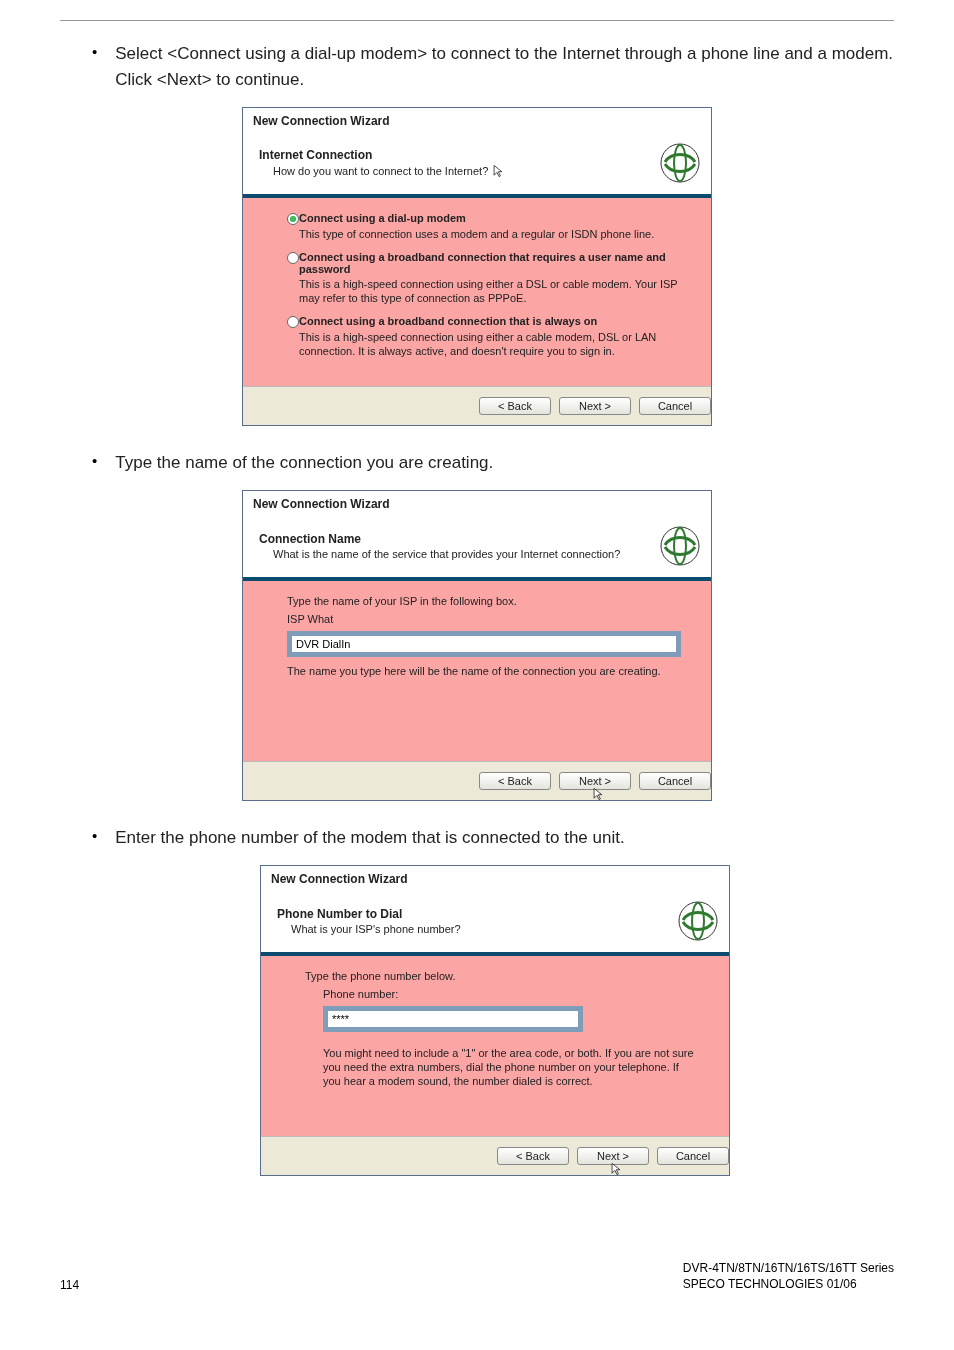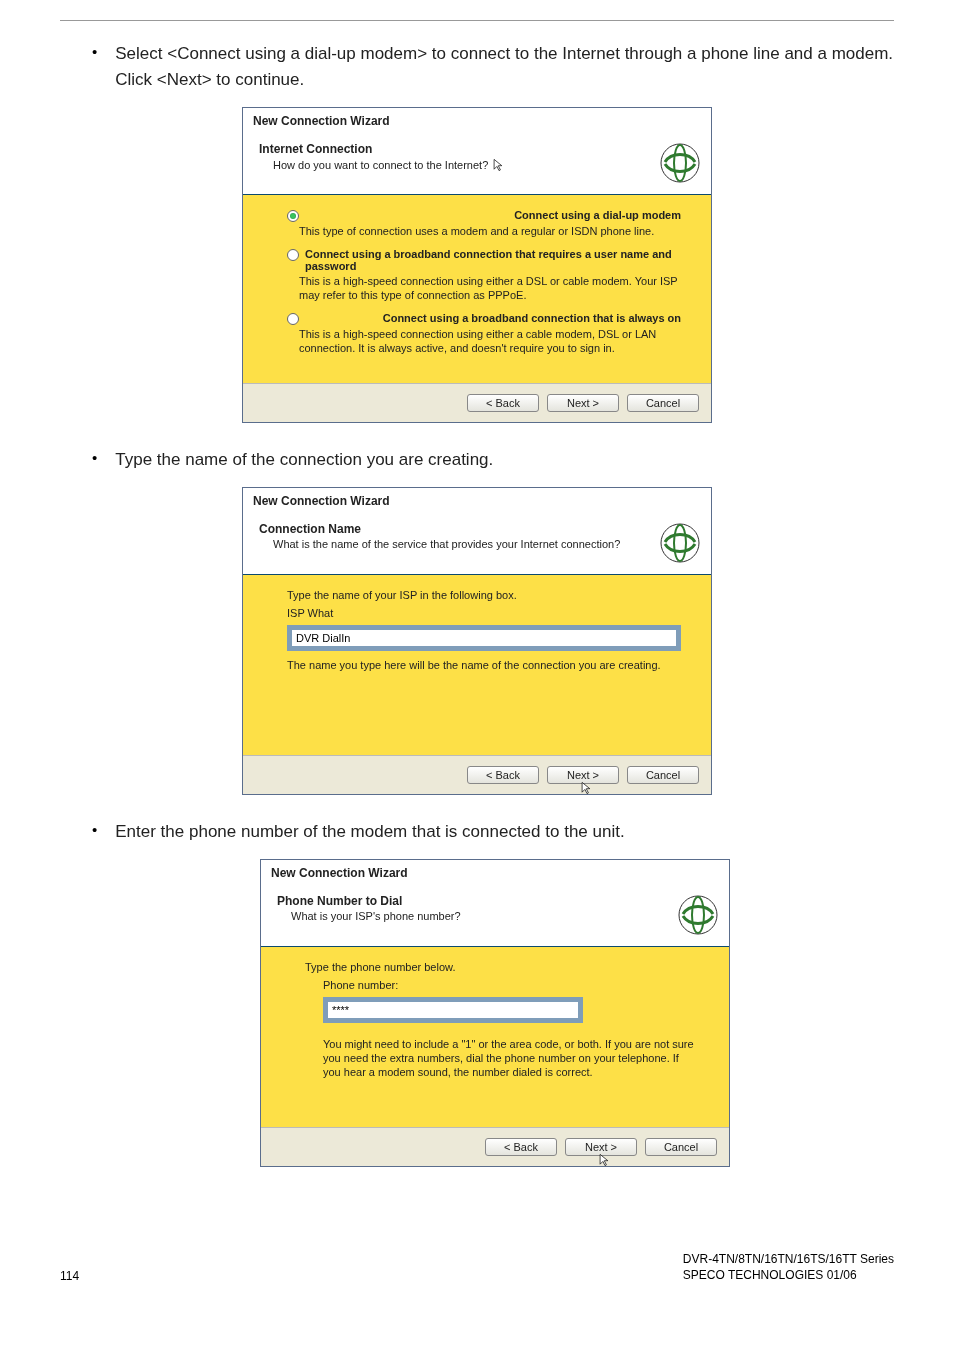--- a/index.html
+++ b/index.html
@@ -38,36 +38,36 @@
   }
   .bullet-text {
     font-size: 17px;
     line-height: 26px;
     color: #222;
   }
   .dialog {
     width: 470px;
     margin: 6px auto 24px auto;
     border: 1px solid #5a6d8c;
-    background: #fde047;
+    background: #fca5a5;
     font-family: Tahoma, sans-serif;
     font-size: 11px;
     color: #222;
   }
   .dialog-title {
     background: #fff;
     padding: 6px 10px 4px 10px;
     font-weight: bold;
     font-size: 12px;
   }
   .dialog-header {
     background: #fff;
-    border-bottom: 1px solid #0c4a6e;
-    display: flex;
-    align-items: flex-start;
+    border-bottom: 4px solid #0c4a6e;
+    display: flex;
+    align-items: center;
     padding: 10px 10px 10px 16px;
     gap: 20px;
   }
   .dialog-header-text { flex: 1; }
   .dialog-header-title {
     font-weight: bold;
     font-size: 12px;
     margin-bottom: 2px;
   }
   .dialog-header-sub {
@@ -82,44 +82,42 @@
     flex-shrink: 0;
     display: flex; align-items: center; justify-content: center;
   }
   .dialog-body {
     padding: 14px 30px 18px 44px;
     min-height: 180px;
   }
   .radio-row {
     display: flex;
     align-items: flex-start;
-    gap: 6px;
     margin-bottom: 2px;
-    justify-content: space-between;
   }
   .radio {
     width: 12px; height: 12px; border-radius: 50%;
     border: 1px solid #666; background: #fff;
     flex-shrink: 0;
     display:flex;align-items:center;justify-content:center;
     margin-top: 1px;
   }
   .radio.checked::after {
     content:"";width:6px;height:6px;border-radius:50%;
     background: radial-gradient(circle,#39c35e 40%,#1e8a3a 100%);
   }
   .radio-label { font-weight: bold; font-size: 11px; }
   .radio-desc {
     font-size: 11px;
     margin: 2px 0 10px 12px;
     line-height: 14px;
   }
   .dialog-footer {
     border-top: 1px solid #bbb;
-    padding: 10px 12px;
+    padding: 10px 0;
     display: flex;
     justify-content: flex-end;
     gap: 8px;
     background: #ece9d8;
   }
   .btn {
     min-width: 72px;
     padding: 2px 10px;
     font-size: 11px;
     border: 1px solid #888;

